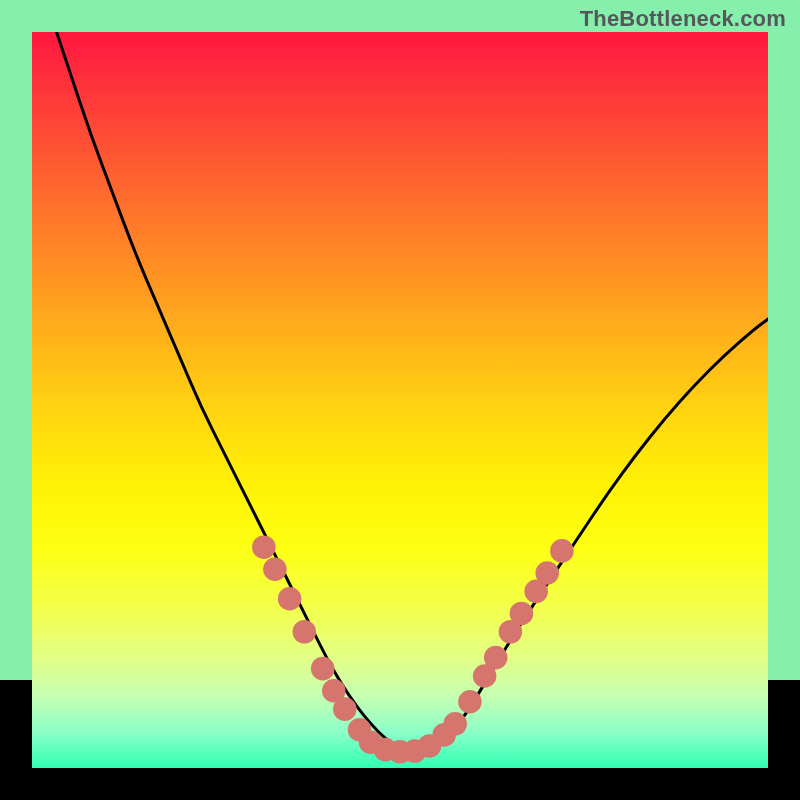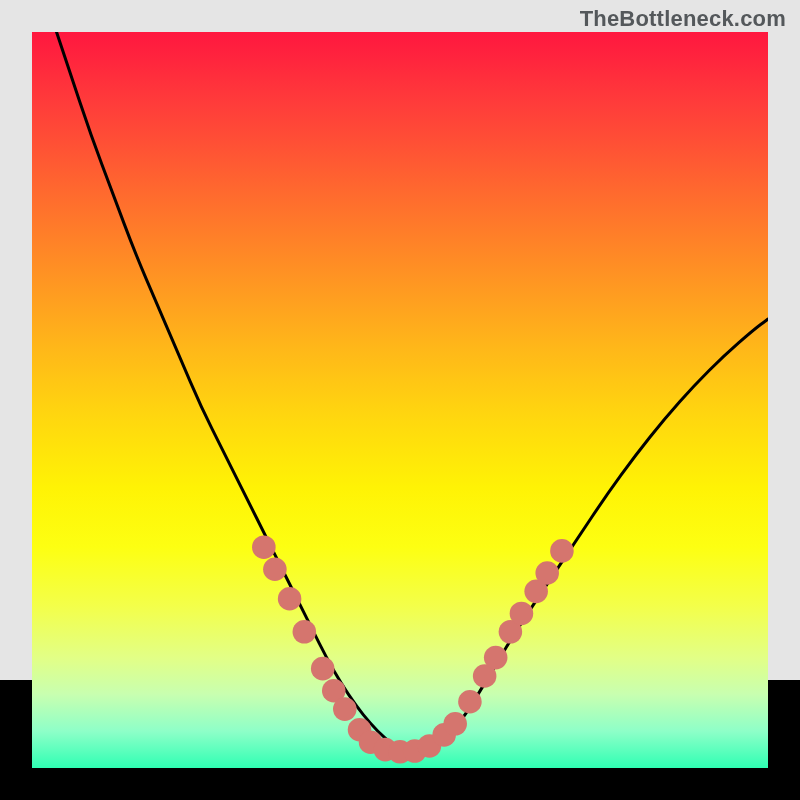--- a/index.html
+++ b/index.html
@@ -7,21 +7,21 @@
     padding: 0;
     width: 800px;
     height: 800px;
     background: #000;
     overflow: hidden;
   }
   .chart-container {
     position: relative;
     width: 800px;
     height: 680px;
-    background: #e5e5e5;
+    background: #86efac;
   }
   .plot-area {
     position: absolute;
     left: 32px;
     top: 32px;
     width: 736px;
     height: 736px;
     background: linear-gradient(to bottom,
       #ff173f 0%,
       #ff3d3a 10%,

